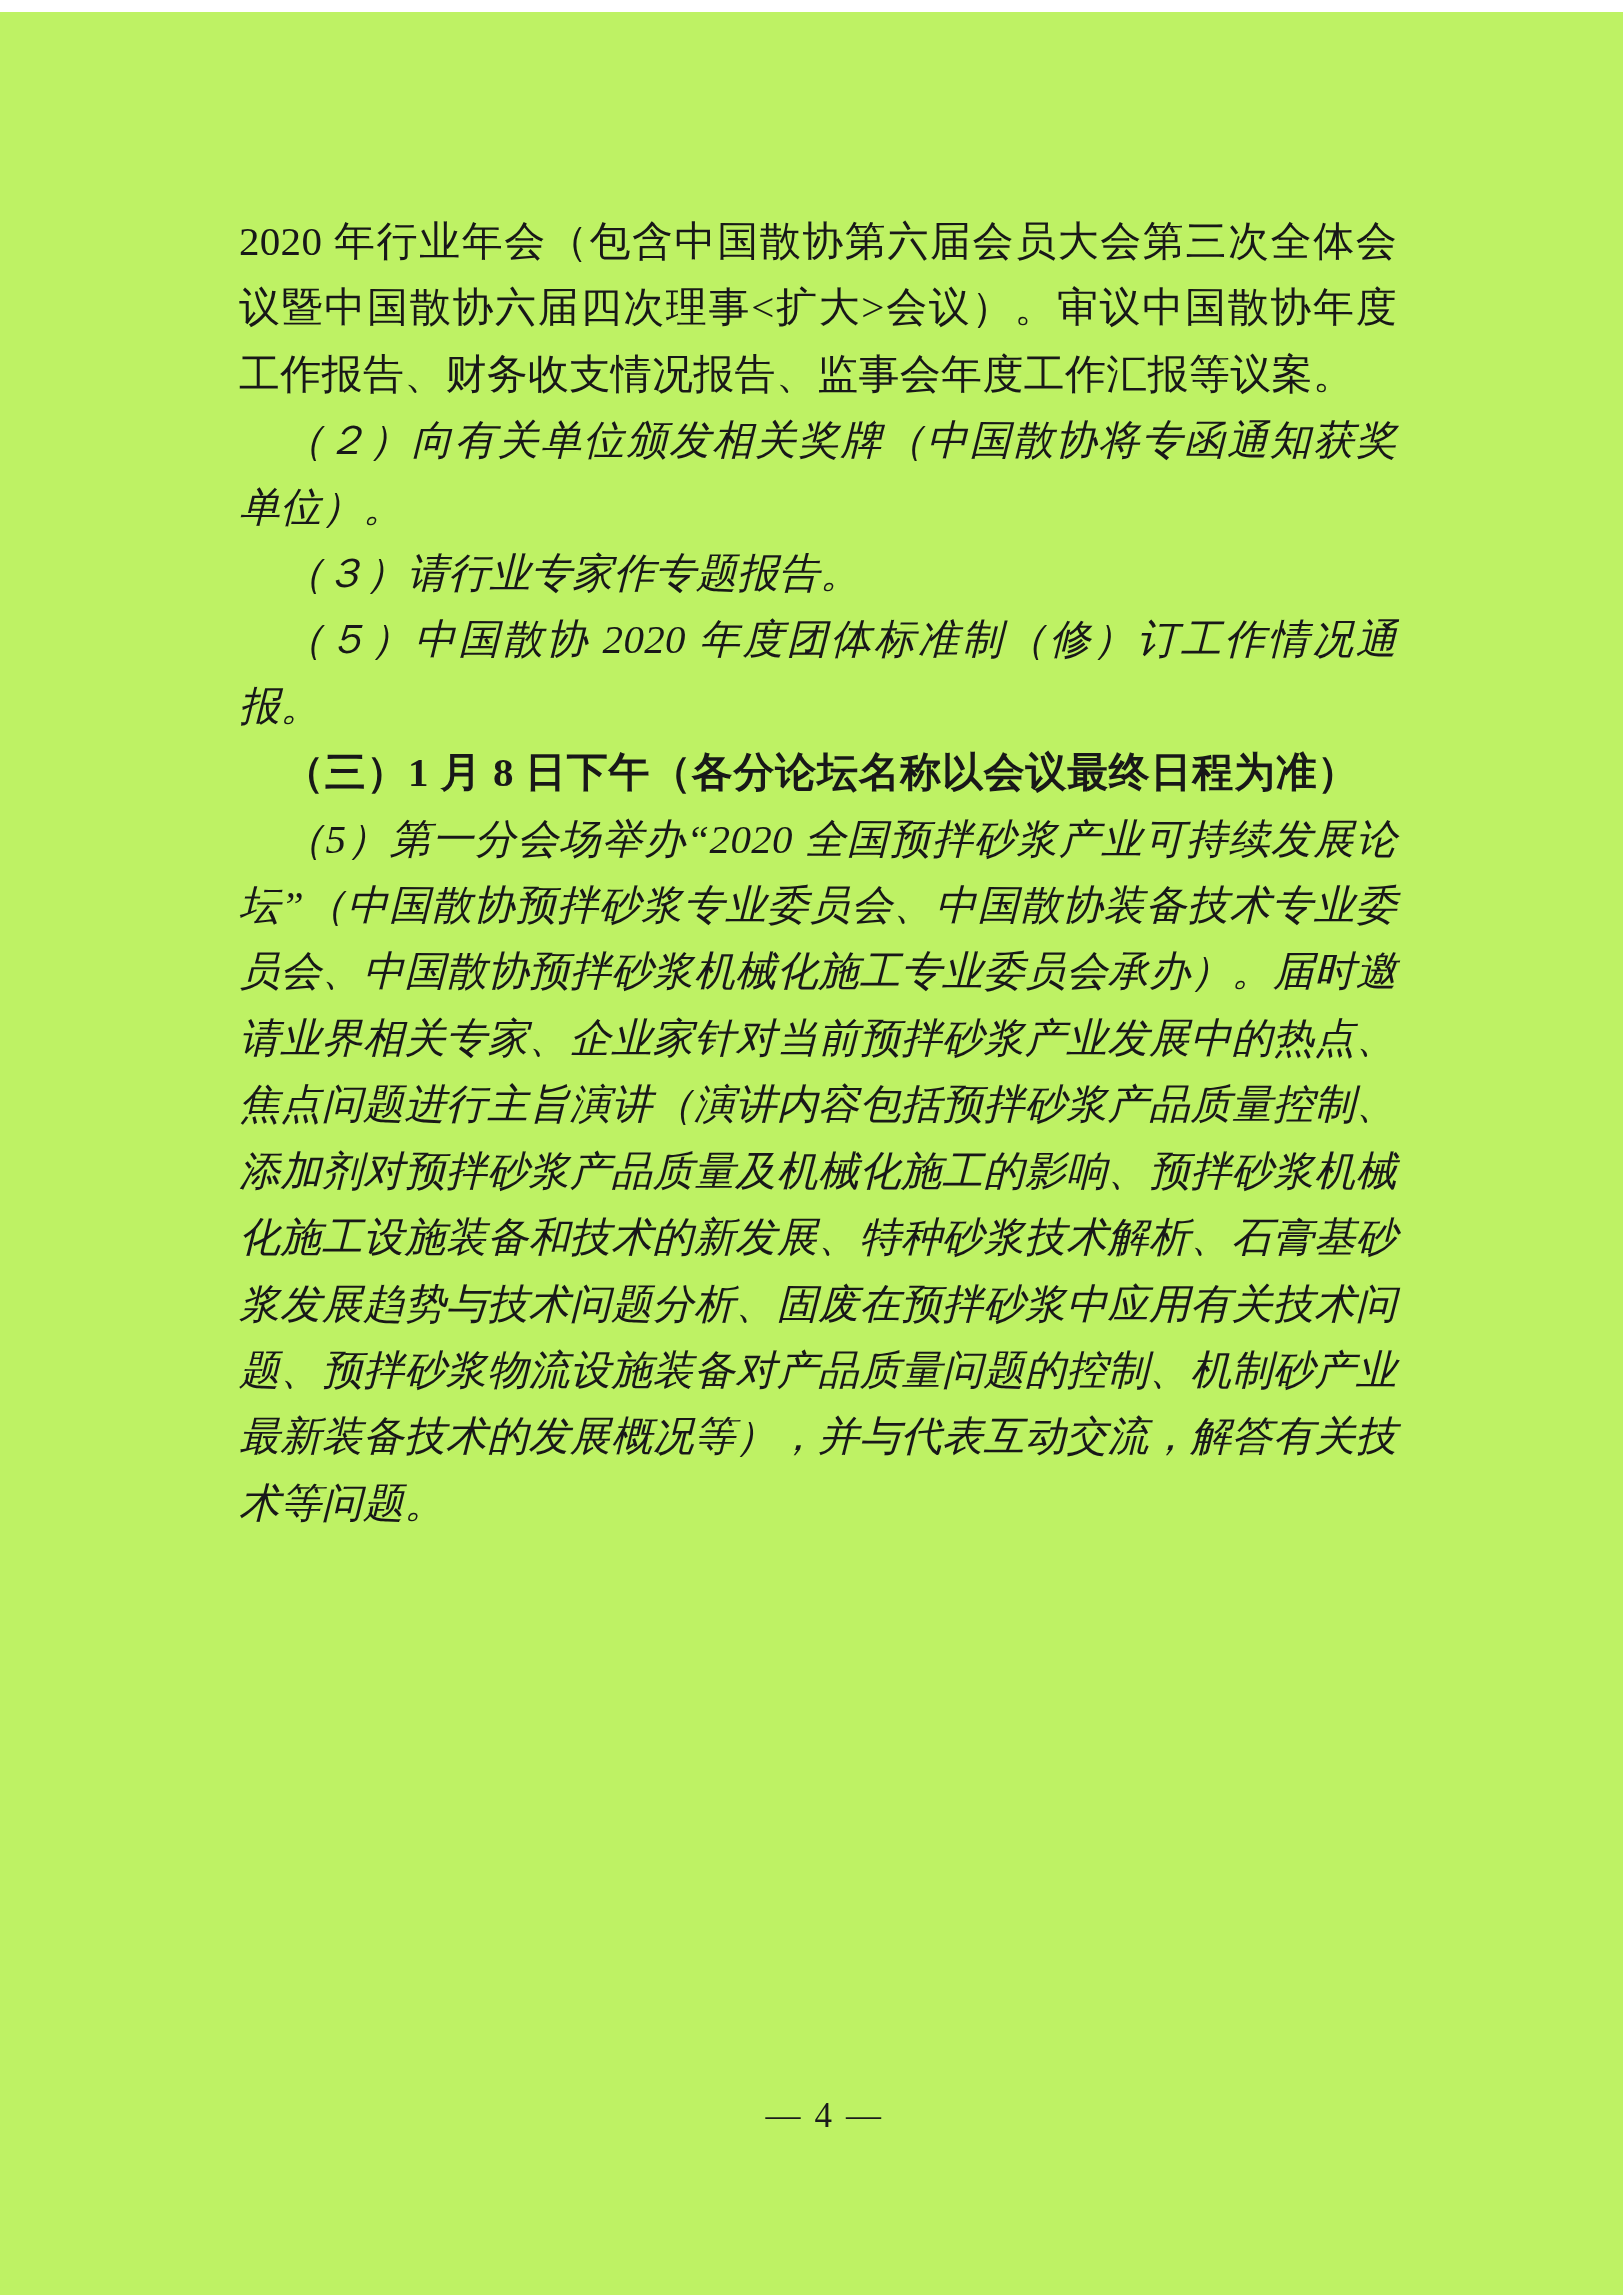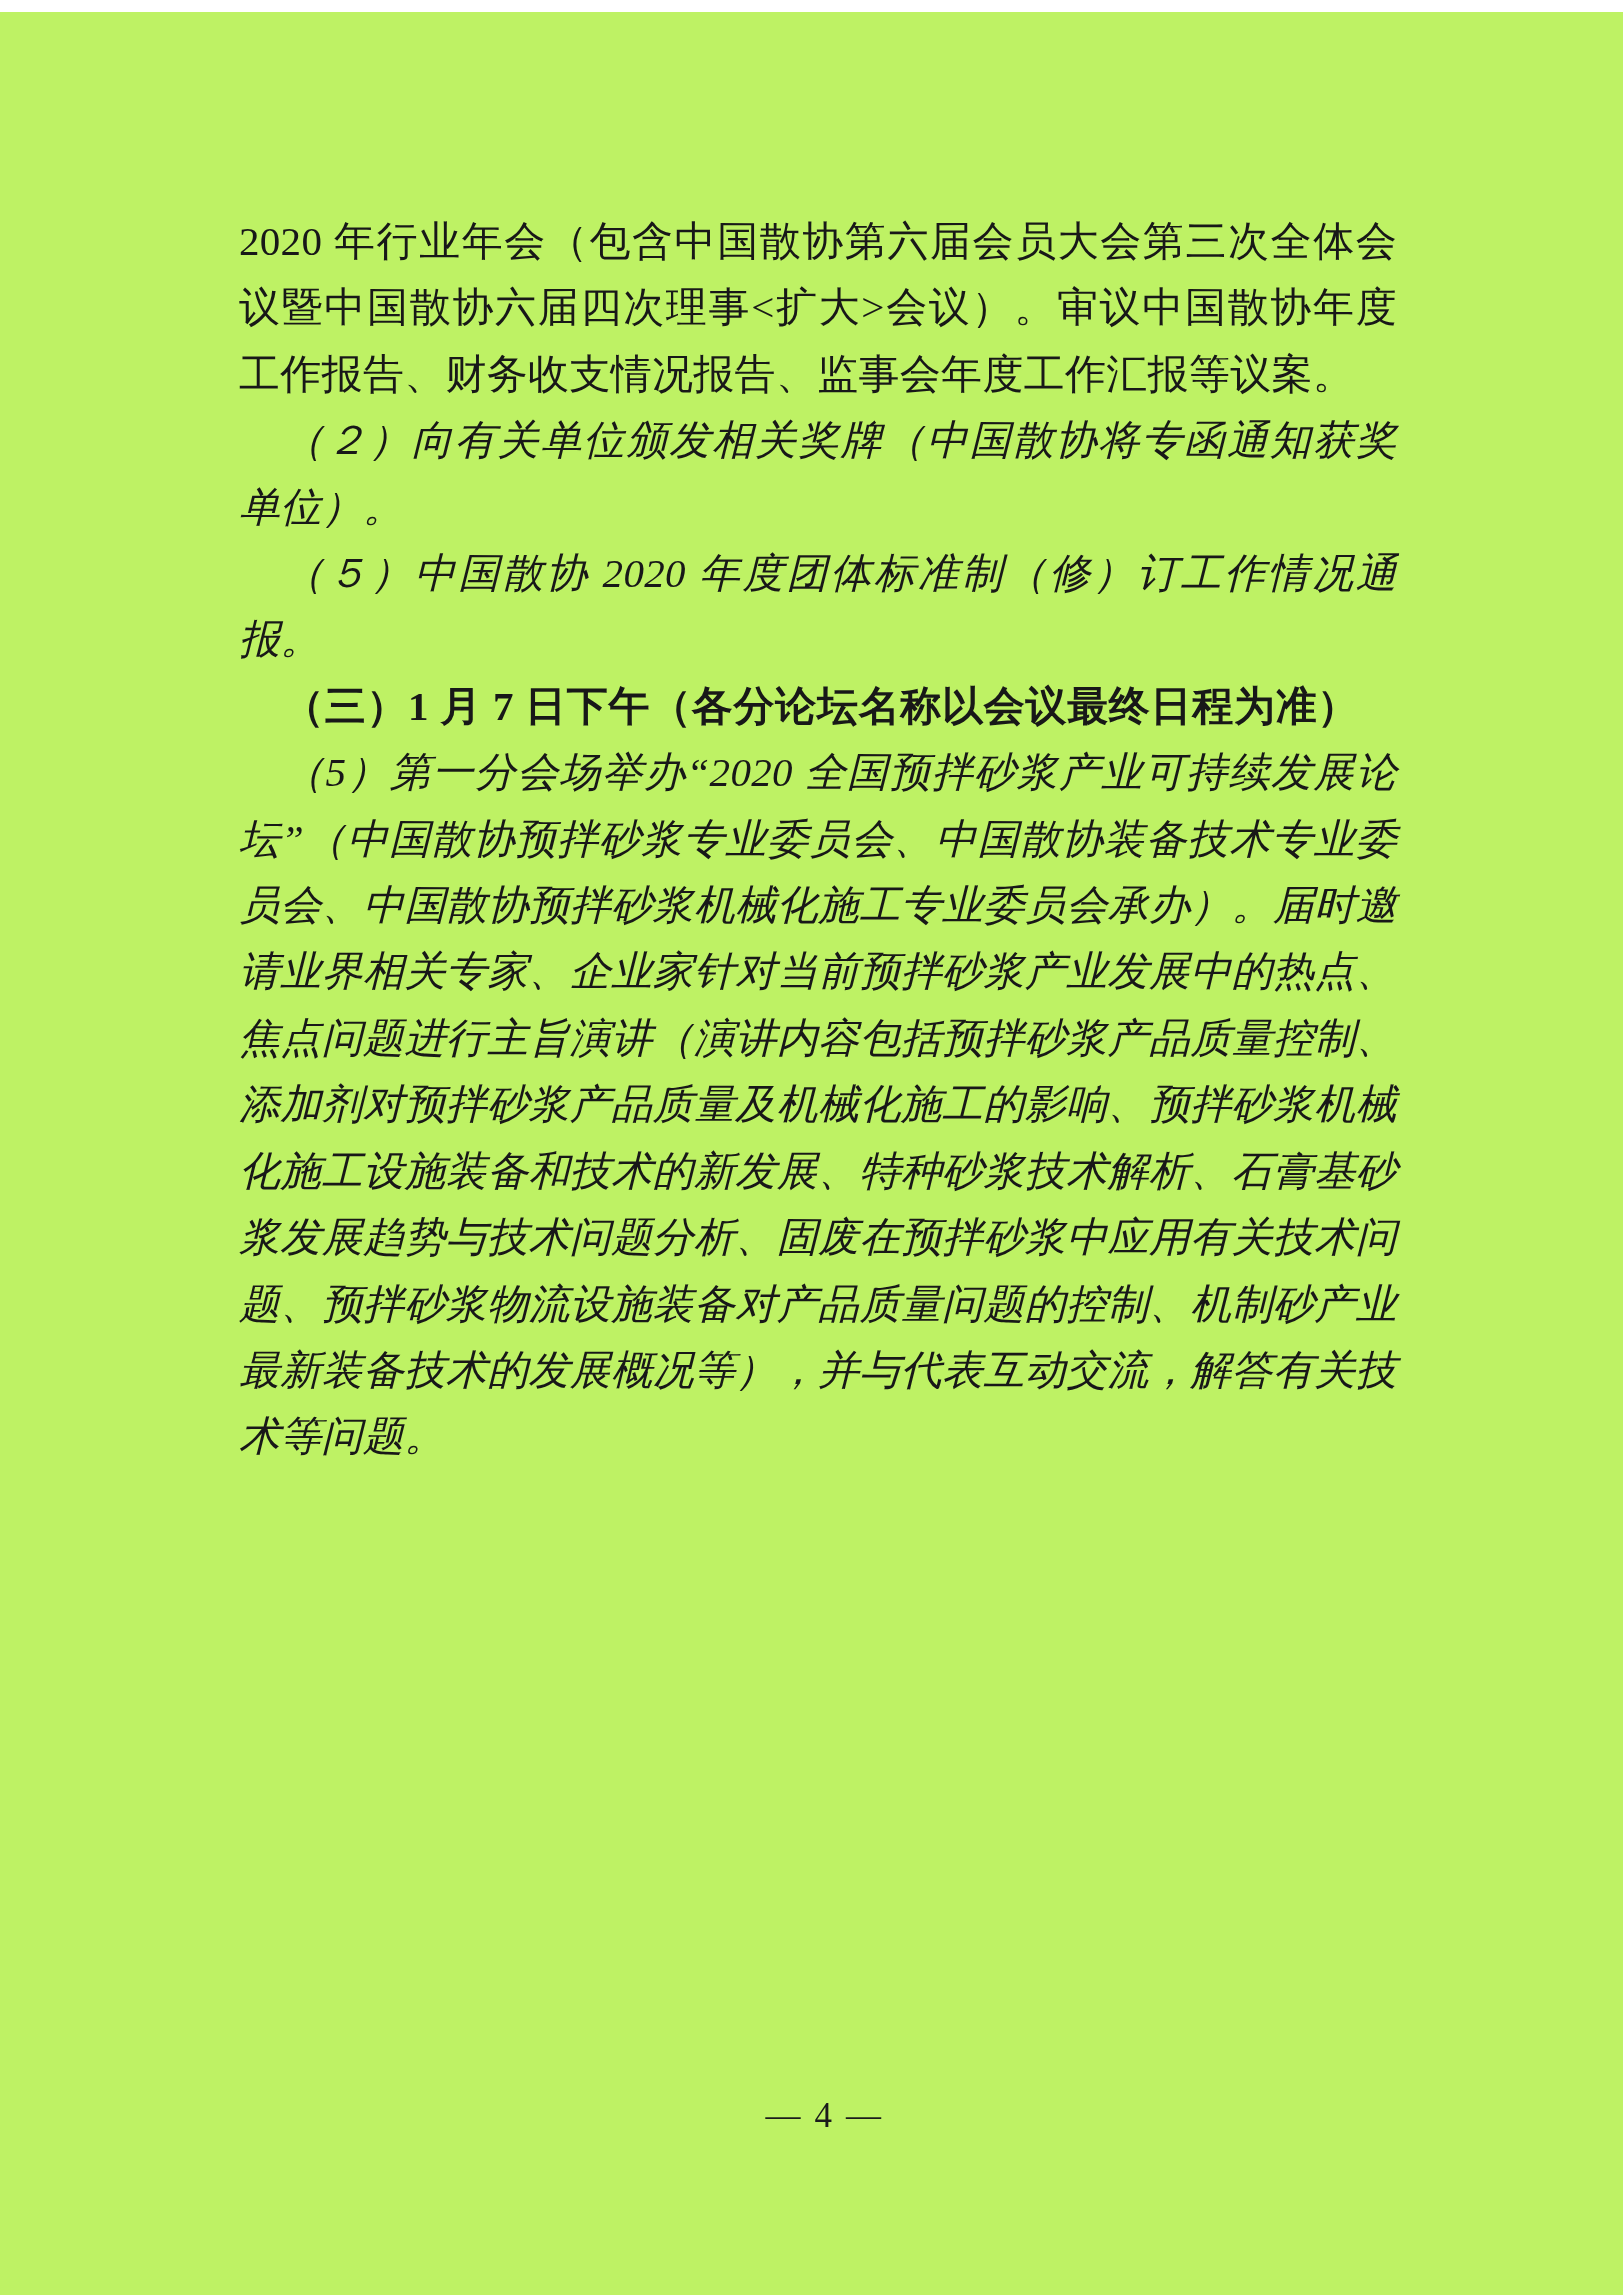--- a/index.html
+++ b/index.html
@@ -57,25 +57,26 @@
 <body>
 
 <div class="page">
 
   <div class="body-area">
 
     <p class="block">2020 年行业年会（包含中国散协第六届会员大会第三次全体会议暨中国散协六届四次理事&lt;扩大&gt;会议）。审议中国散协年度工作报告、财务收支情况报告、监事会年度工作汇报等议案。</p>
 
     <p class="indent">（２）向有关单位颁发相关奖牌（中国散协将专函通知获奖单位）。</p>
 
+    <p class="indent">（３）请行业专家作专题报告。</p>
 
 
     <p class="indent">（５）中国散协 2020 年度团体标准制（修）订工作情况通报。</p>
 
-    <p class="heading">（三）1 月 7 日下午（各分论坛名称以会议最终日程为准）</p>
+    <p class="heading">（三）1 月 8 日下午（各分论坛名称以会议最终日程为准）</p>
 
     <p class="indent">（5）第一分会场举办“2020 全国预拌砂浆产业可持续发展论坛”（中国散协预拌砂浆专业委员会、中国散协装备技术专业委员会、中国散协预拌砂浆机械化施工专业委员会承办）。届时邀请业界相关专家、企业家针对当前预拌砂浆产业发展中的热点、焦点问题进行主旨演讲（演讲内容包括预拌砂浆产品质量控制、添加剂对预拌砂浆产品质量及机械化施工的影响、预拌砂浆机械化施工设施装备和技术的新发展、特种砂浆技术解析、石膏基砂浆发展趋势与技术问题分析、固废在预拌砂浆中应用有关技术问题、预拌砂浆物流设施装备对产品质量问题的控制、机制砂产业最新装备技术的发展概况等），并与代表互动交流，解答有关技术等问题。</p>
 
   </div>
 
   <div class="page-number">— 4 —</div>
 
 </div>
 
 

